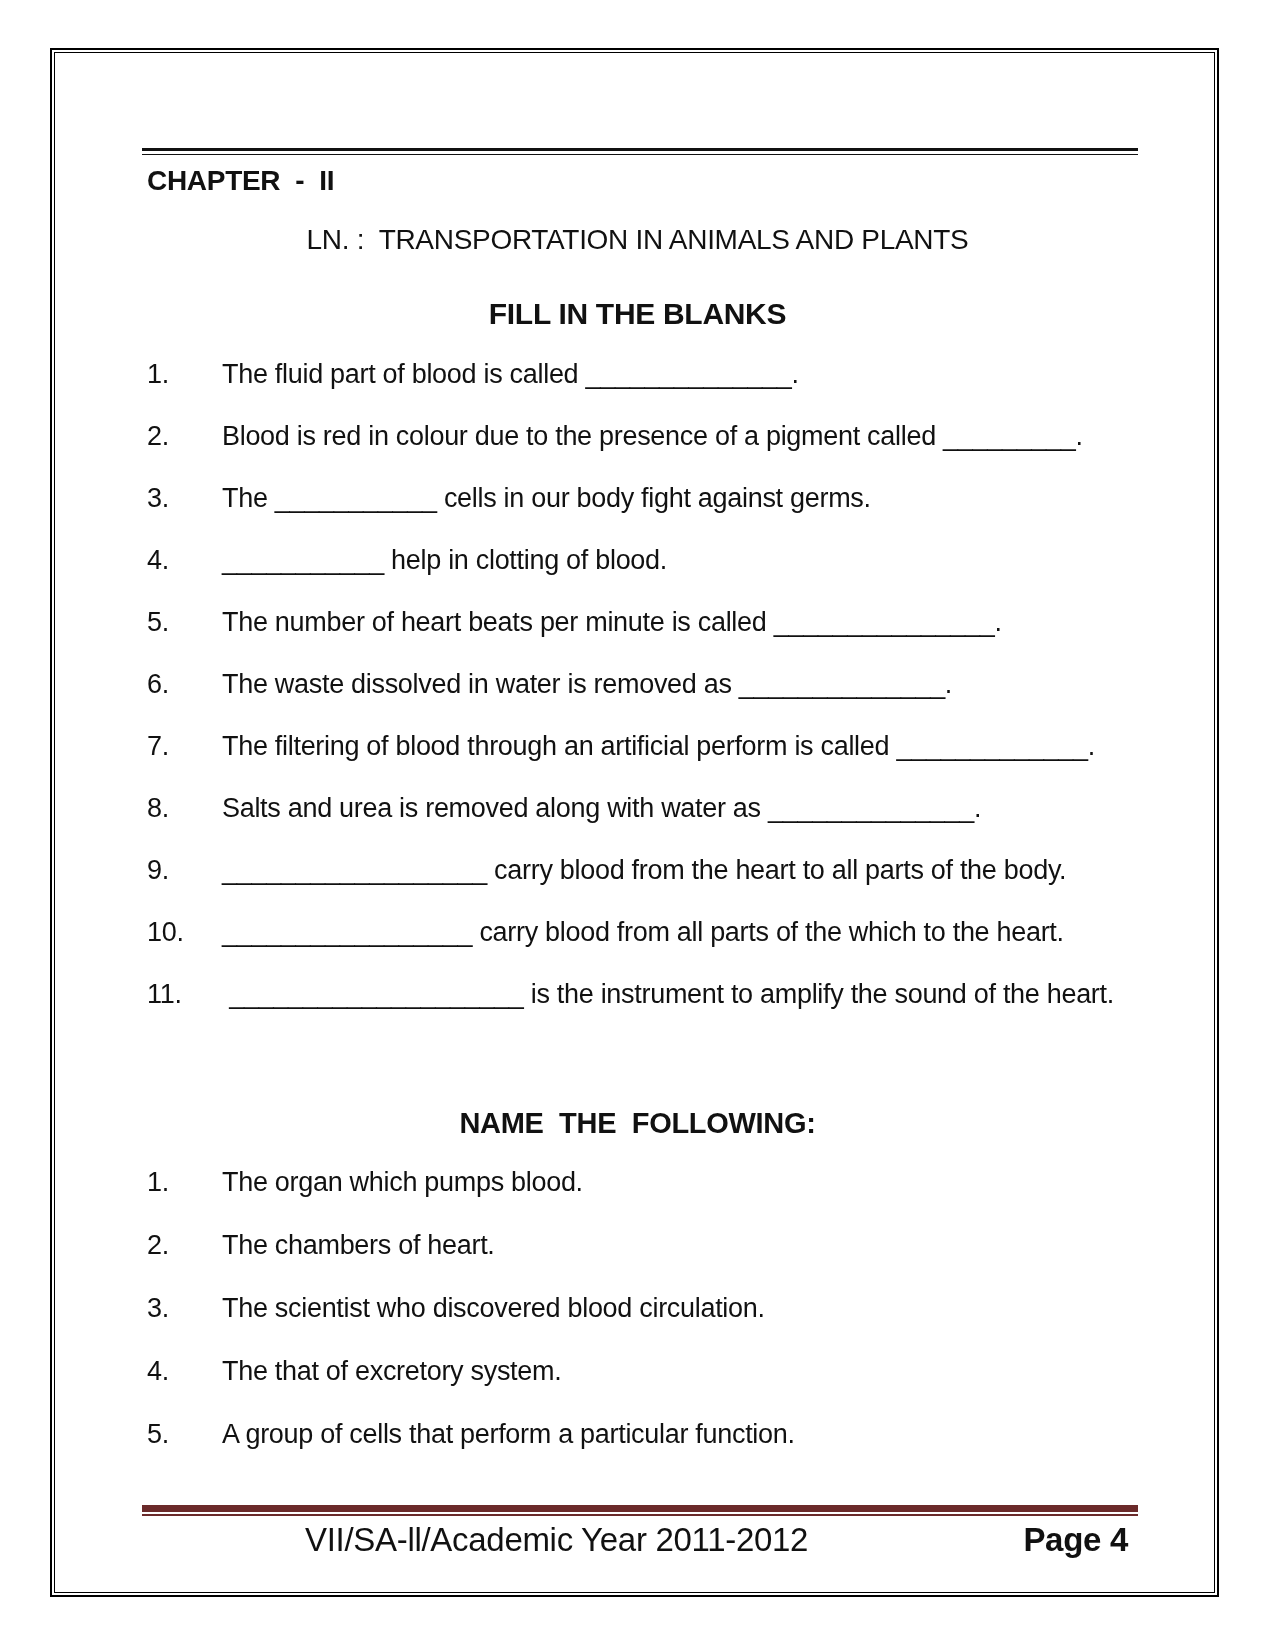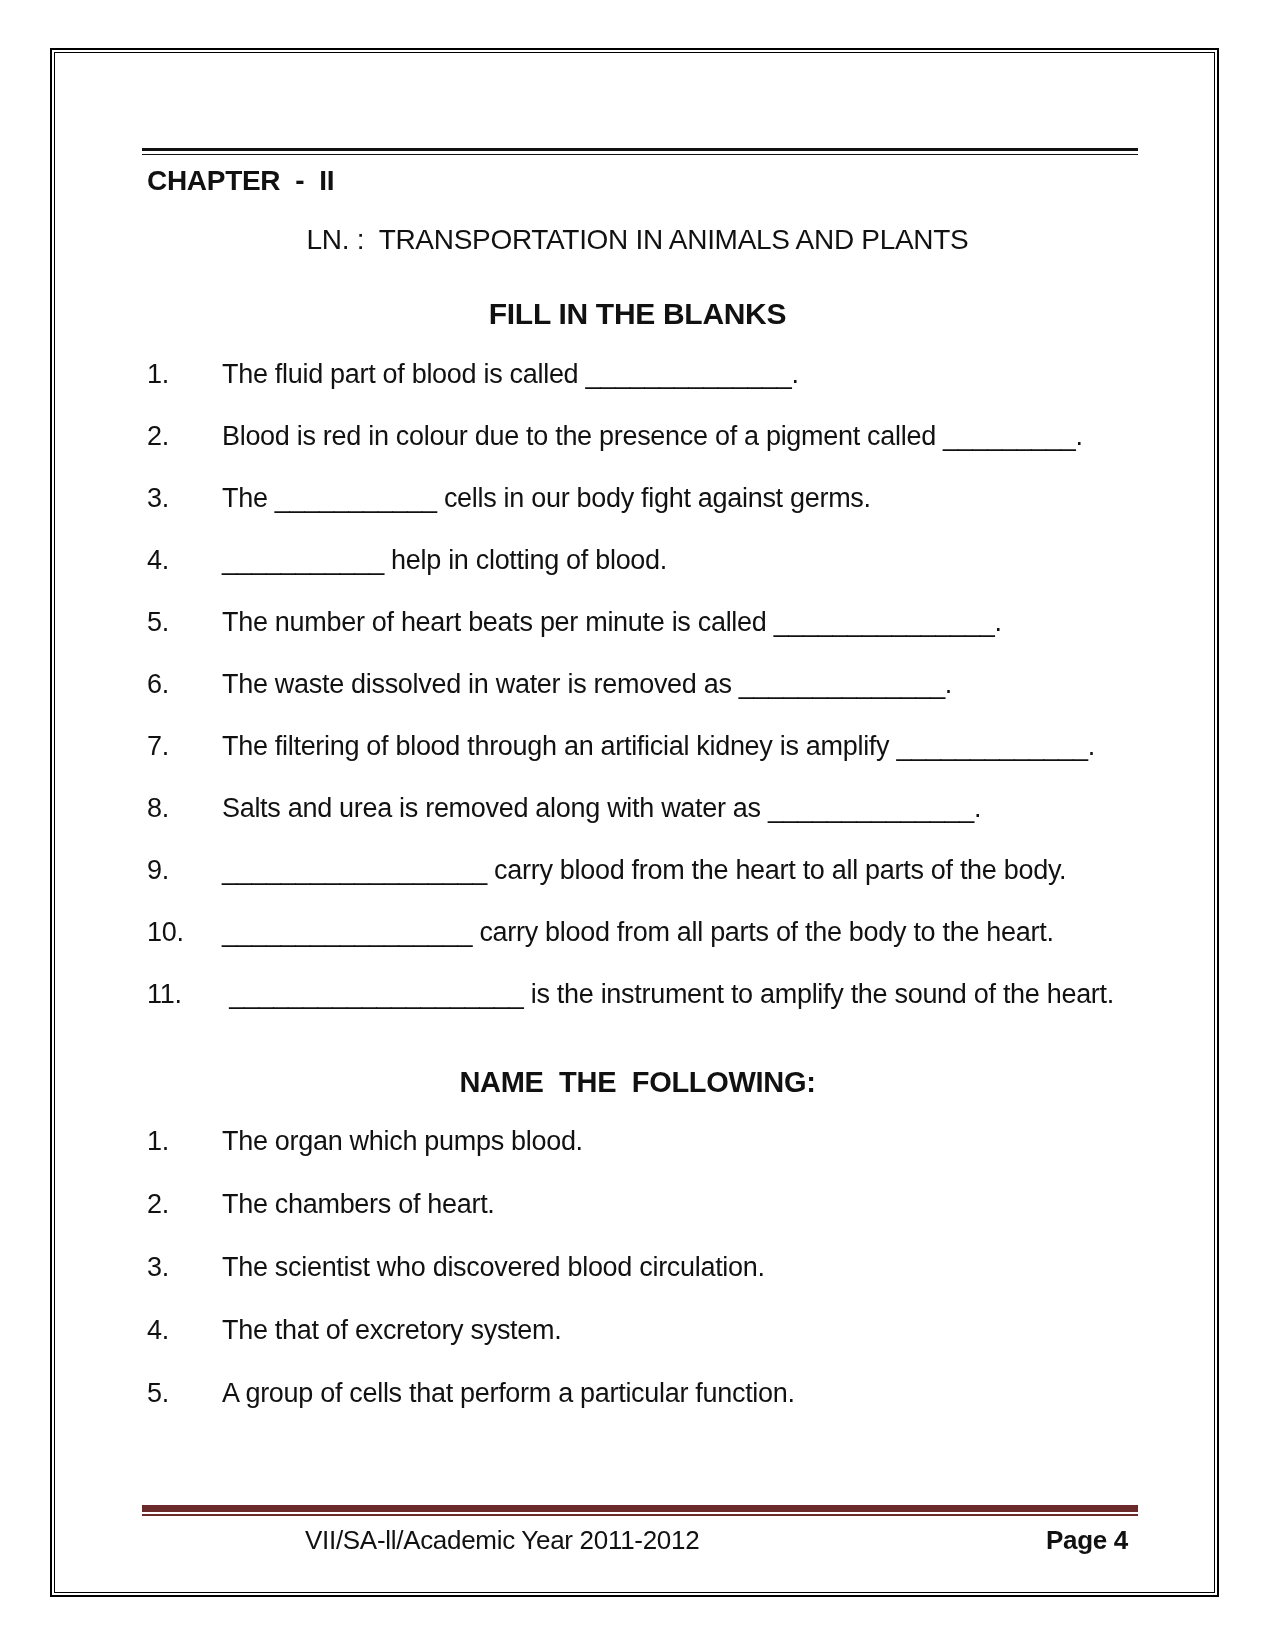--- a/index.html
+++ b/index.html
@@ -66,21 +66,21 @@
   .section-heading {
     margin-top: 40px;
     font-size: 30px;
     line-height: 36px;
     font-weight: 700;
     white-space: pre-wrap;
     letter-spacing: -0.3px;
     text-align: center;
   }
   .section-heading.ntf {
-    margin-top: 54px;
+    margin-top: 95px;
     font-size: 29px;
     line-height: 35px;
   }
   .qlist {
     margin-top: 26px;
   }
   .qlist.ntf-list {
     margin-top: 25px;
   }
   .qrow {
@@ -110,21 +110,21 @@
     height: 2px;
     border-top: 7px solid #6b2a2a;
     border-bottom: 2px solid #6b2a2a;
   }
   .footer {
     position: absolute;
     left: 147px;
     top: 1524px;
     width: 981px;
     height: 32px;
-    font-size: 26px;
+    font-size: 33px;
     line-height: 32px;
     letter-spacing: -0.3px;
   }
   .footer-ref {
     position: absolute;
     left: 158px;
     top: 0;
   }
   .footer-page {
     position: absolute;
@@ -170,33 +170,33 @@
     <div class="qrow">
       <span class="qnum">5.</span>
       <span class="qtext">The number of heart beats per minute is called _______________.</span>
     </div>
     <div class="qrow">
       <span class="qnum">6.</span>
       <span class="qtext">The waste dissolved in water is removed as ______________.</span>
     </div>
     <div class="qrow">
       <span class="qnum">7.</span>
-      <span class="qtext">The filtering of blood through an artificial kidney is amplify _____________.</span>
+      <span class="qtext">The filtering of blood through an artificial perform is called _____________.</span>
     </div>
     <div class="qrow">
       <span class="qnum">8.</span>
       <span class="qtext">Salts and urea is removed along with water as ______________.</span>
     </div>
     <div class="qrow">
       <span class="qnum">9.</span>
       <span class="qtext">__________________ carry blood from the heart to all parts of the body.</span>
     </div>
     <div class="qrow">
       <span class="qnum">10.</span>
-      <span class="qtext">_________________ carry blood from all parts of the body to the heart.</span>
+      <span class="qtext">_________________ carry blood from all parts of the which to the heart.</span>
     </div>
     <div class="qrow">
       <span class="qnum">11.</span>
       <span class="qtext"> ____________________ is the instrument to amplify the sound of the heart.</span>
     </div>
   </div>
 
   <div class="section-heading ntf">NAME  THE  FOLLOWING:</div>
 
   <div class="qlist ntf-list">

